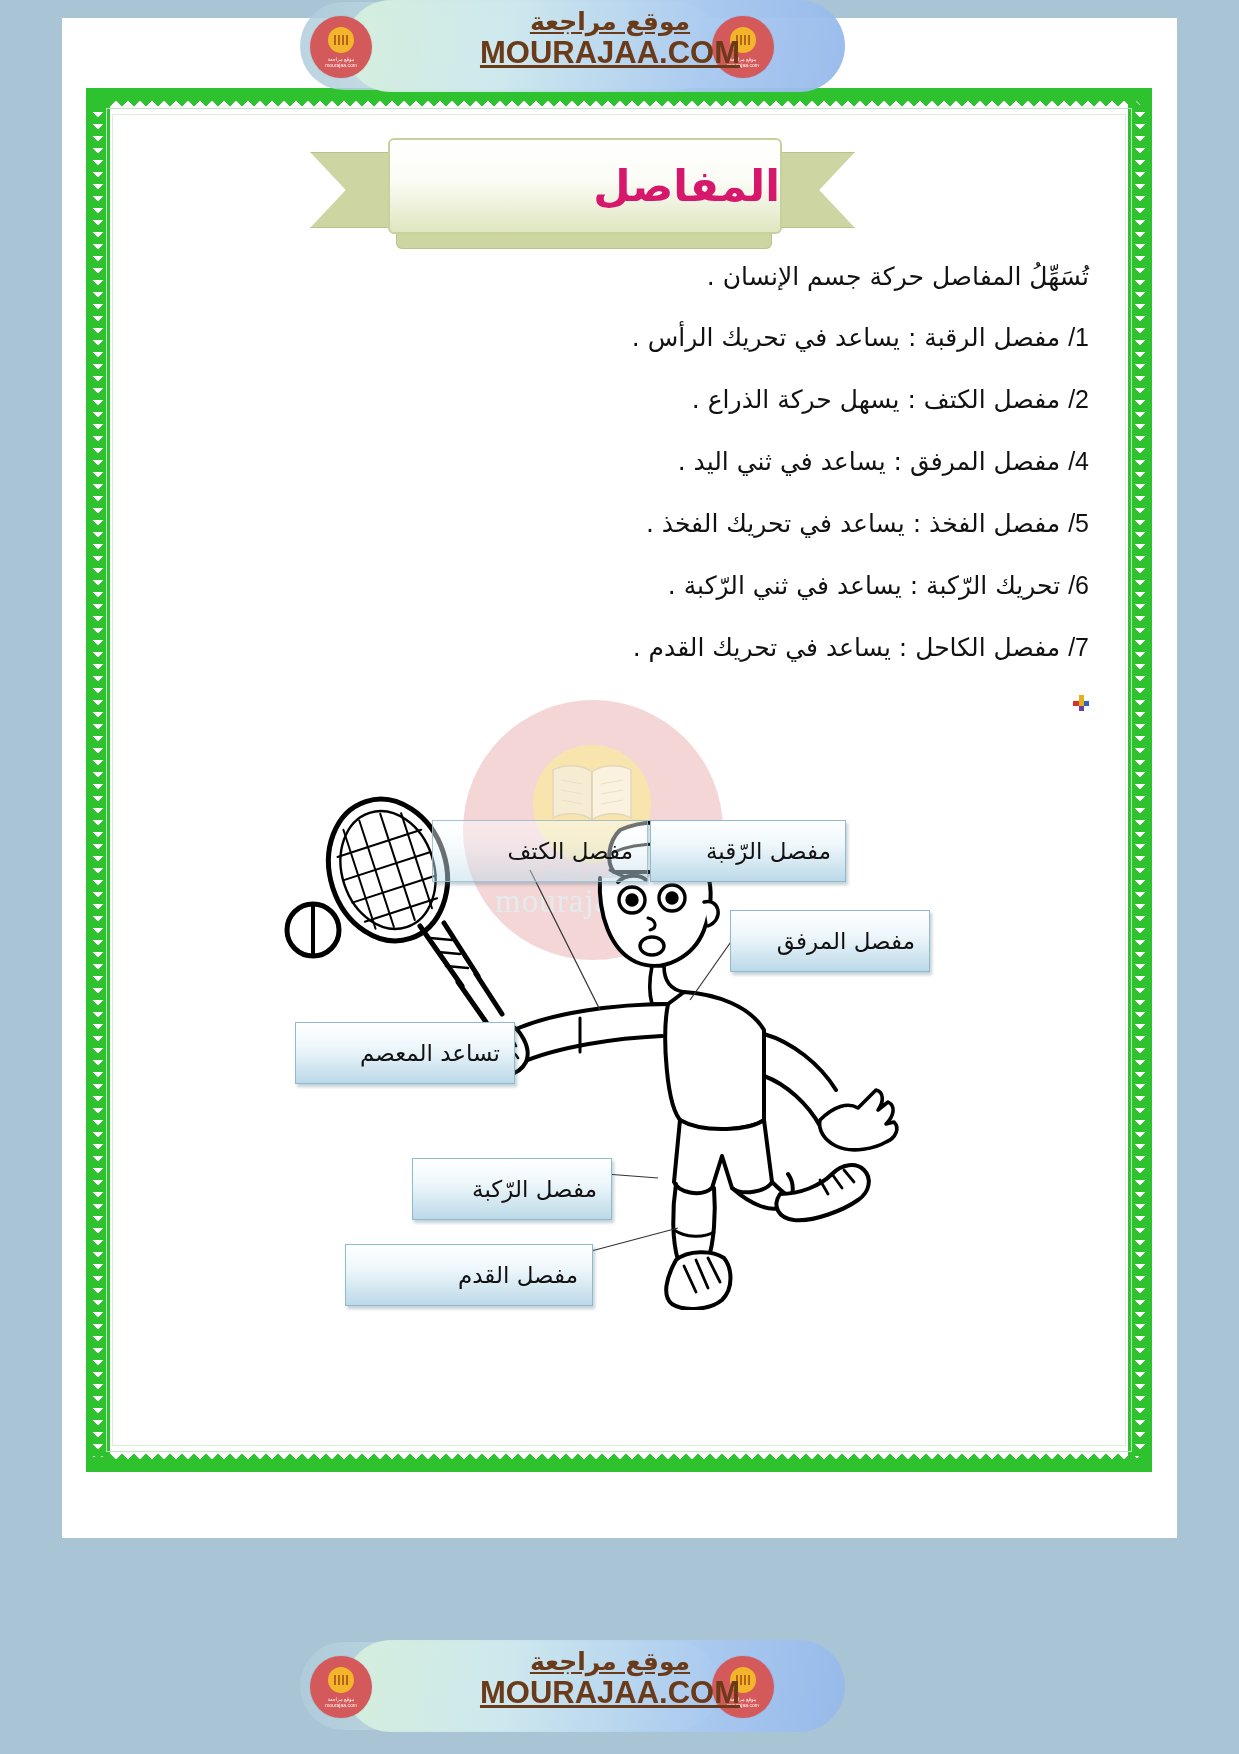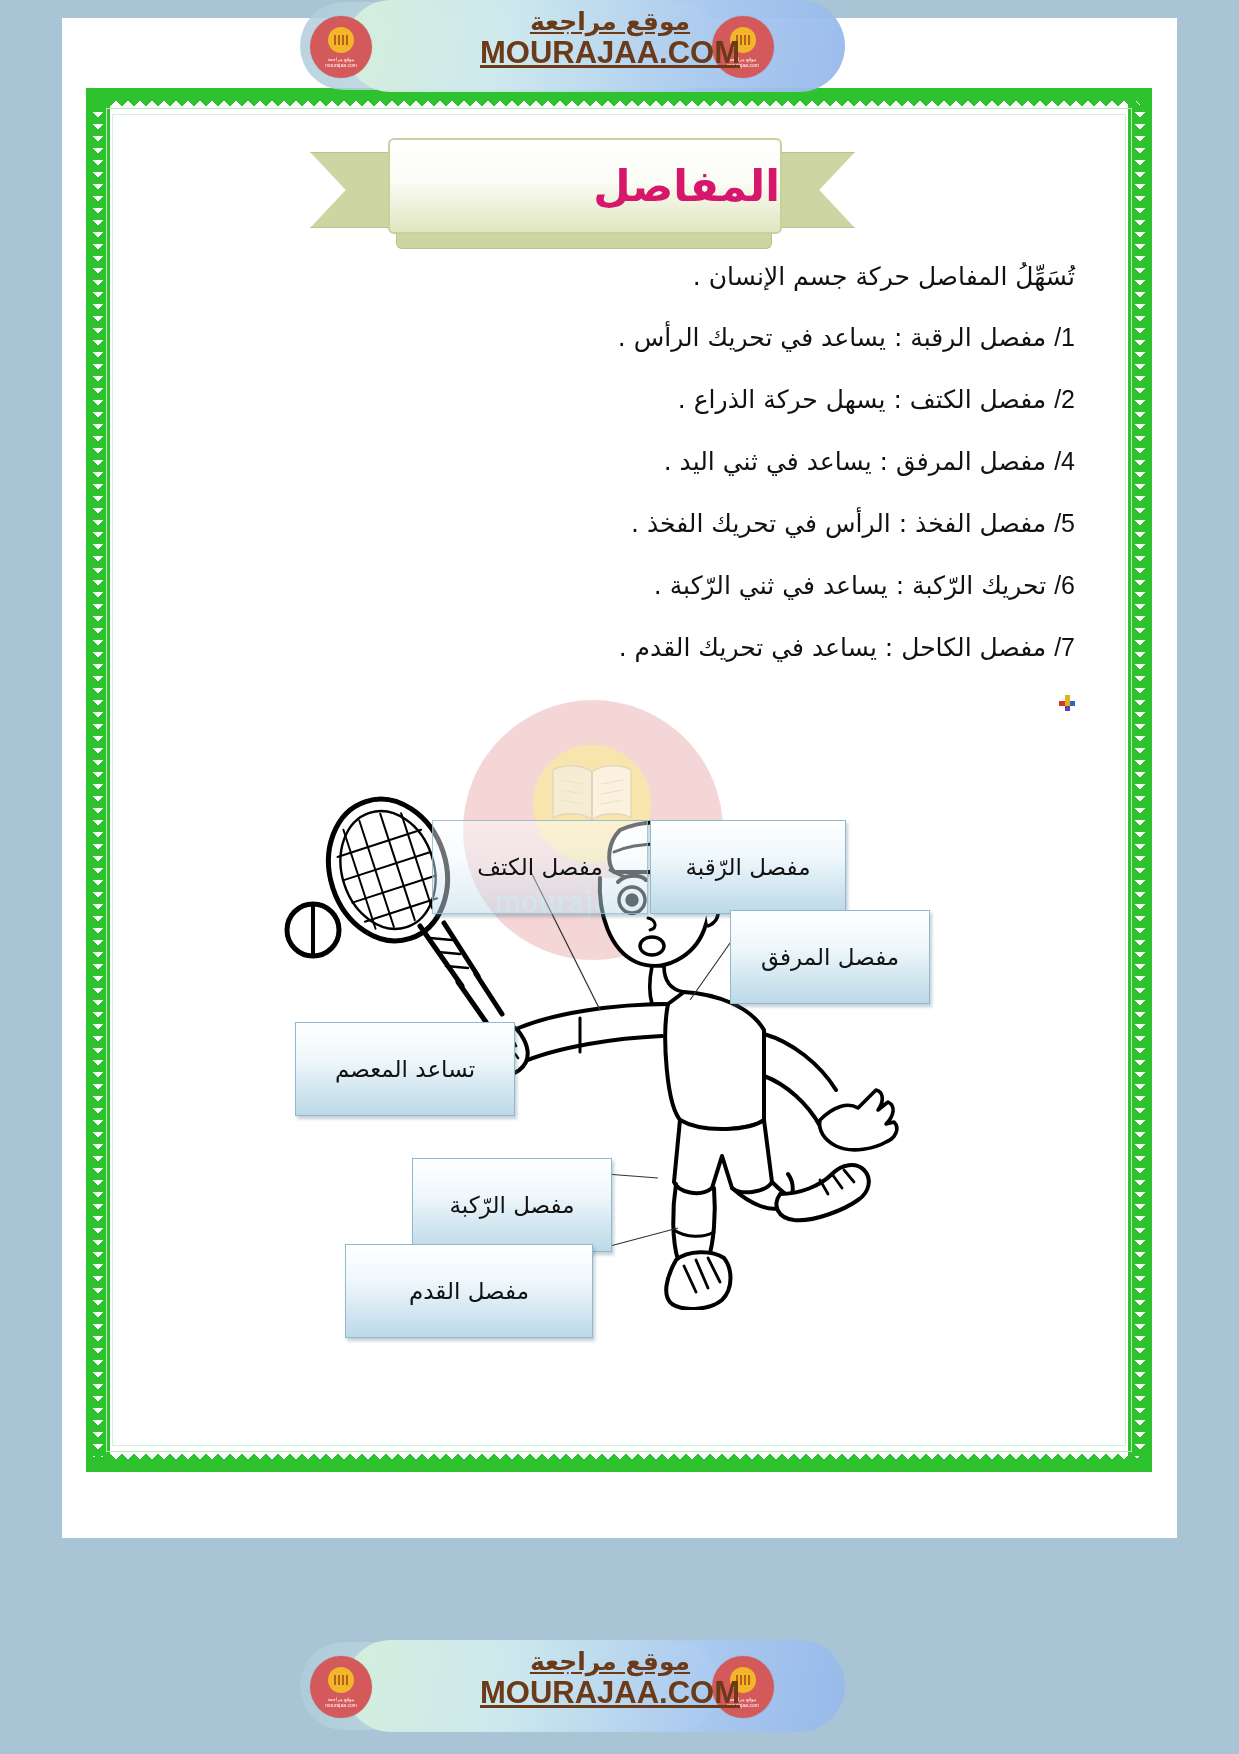--- a/index.html
+++ b/index.html
@@ -262,21 +262,21 @@
     font-size: 33px;
     font-family: "Liberation Serif", serif;
     letter-spacing: 1px;
     direction: ltr;
   }
   .wm-text .l1 { font-size: 19px; display: block; color: #e6dfe0; }
 
   
   .content {
     position: absolute;
-    right: 164px;
+    right: 150px;
     top: 262px;
     width: 800px;
     z-index: 8;
     direction: rtl;
     text-align: right;
     font-family: "DejaVu Sans", sans-serif;
   }
   .line {
     font-size: 25px;
     color: #111111;
@@ -327,22 +327,21 @@
     position: absolute;
     z-index: 14;
     background: linear-gradient(#ffffff 0%, #eef7fb 40%, #bcd9e8 100%);
     border: 1px solid #8fb9cd;
     box-shadow: 2px 3px 3px rgba(90,120,140,0.35);
     color: #111;
     font-size: 23px;
     font-family: "DejaVu Sans", sans-serif;
     display: flex;
     align-items: center;
-    justify-content: center;
-    padding: 20px 14px;
+    padding: 4px 14px;
     white-space: nowrap;
   }
   .label-box.translucent {
     background: linear-gradient(rgba(255,255,255,0.45) 0%, rgba(238,247,251,0.45) 40%, rgba(188,217,232,0.5) 100%);
     border-color: rgba(143,185,205,0.8);
   }
   .lb-katif   { left: 432px; top: 820px; width: 186px; height: 52px; }
   .lb-ruqba   { left: 650px; top: 820px; width: 166px; height: 52px; }
   .lb-mirfaq  { left: 730px; top: 910px; width: 170px; height: 52px; }
   .lb-mi3sam  { left: 295px; top: 1022px; width: 190px; height: 52px; }
@@ -406,21 +405,21 @@
   <p class="line">
     <span class="num">2/</span>
     <span>مفصل الكتف : يسهل حركة الذراع .</span>
   </p>
   <p class="line">
     <span class="num">4/</span>
     <span>مفصل المرفق  :  يساعد في ثني اليد .</span>
   </p>
   <p class="line">
     <span class="num">5/</span>
-    <span>مفصل الفخذ  :   الرأس في تحريك الفخذ .</span>
+    <span>مفصل الفخذ  :   يساعد في تحريك الفخذ .</span>
   </p>
   <p class="line">
     <span class="num">6/</span>
     <span>تحريك الرّكبة : يساعد في ثني الرّكبة .</span>
   </p>
   <p class="line">
     <span class="num">7/</span>
     <span>مفصل الكاحل  :   يساعد في تحريك القدم .</span>
   </p>
 

